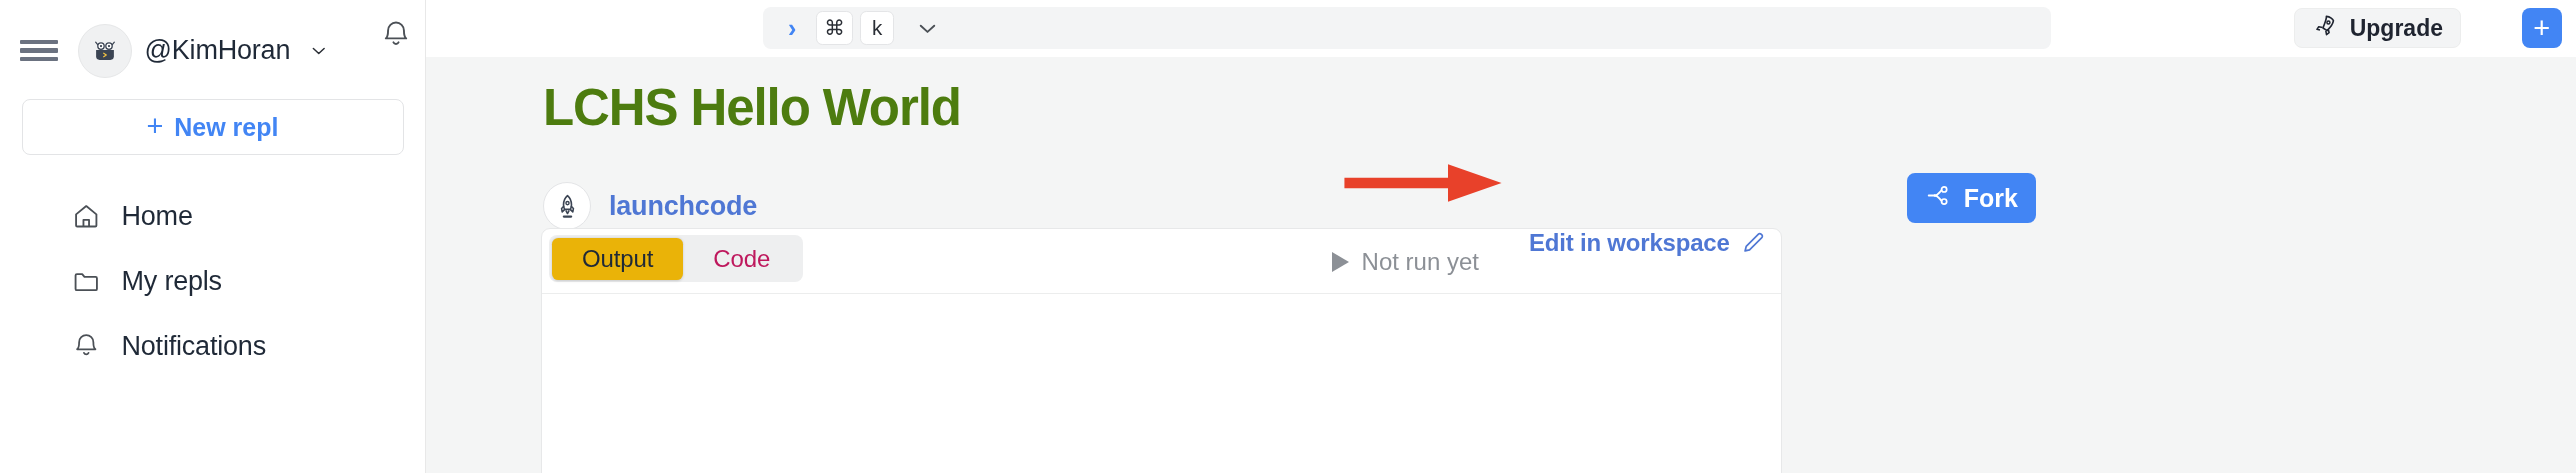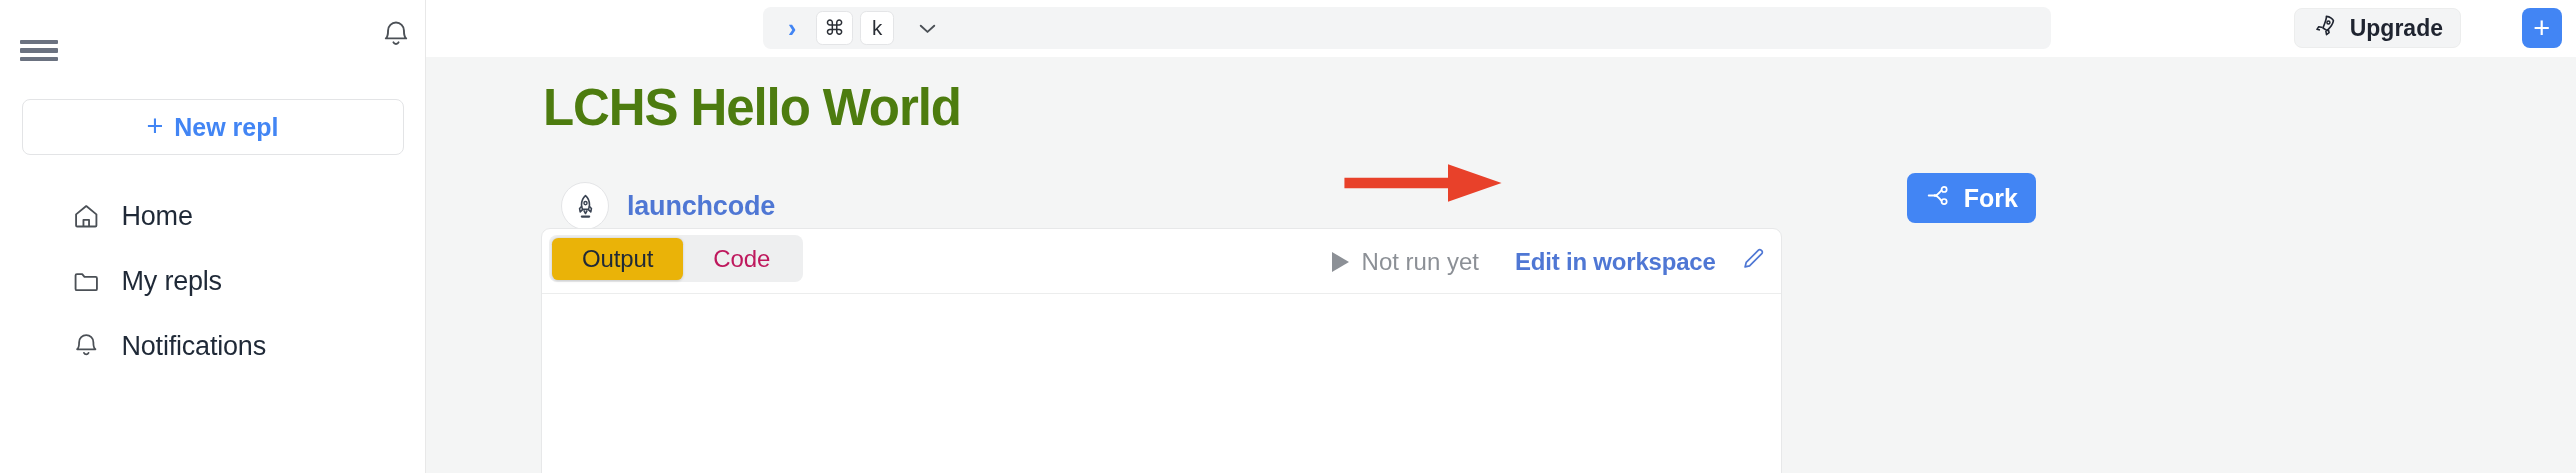--- a/index.html
+++ b/index.html
@@ -144,21 +144,21 @@
     position: relative;
     overflow: hidden;
   }
   .page-title {
     position: absolute; left: 117px; top: 21px;
     font-size: 51px; font-weight: 700; color: #4d7c0f;
     letter-spacing: -1.1px;
     white-space: nowrap;
   }
   .author-row {
-    position: absolute; left: 135px; top: 125px;
+    position: absolute; left: 117px; top: 125px;
     display: flex; align-items: center; gap: 18px;
   }
   .author-avatar {
     width: 48px; height: 48px; border-radius: 50%;
     background: #fff; border: 0.9px solid #e4e5e7;
     display: flex; align-items: center; justify-content: center;
   }
   .author-name { font-size: 27px; color: #4f77d4; font-weight: 600; letter-spacing: -0.2px; cursor: pointer;}
 
   .fork-btn {
@@ -219,21 +219,21 @@
     color: #8c9096; font-size: 24px;
   }
   .play-tri {
     width: 0; height: 0;
     border-left: 17px solid #8c9096;
     border-top: 10.8px solid transparent;
     border-bottom: 10.8px solid transparent;
   }
   .edit-ws {
     position: absolute; right: 14.4px; top: 0; height: 65px;
-    display: flex; align-items: center; gap: 24px;
+    display: flex; gap: 10px;
     color: #4f77d4; font-size: 24px; font-weight: 700;
     cursor: pointer;
     letter-spacing: -0.2px;
     margin-left: 36px;
   }
   .output-pane { height: 237px; background: #fff; }
 </style>
 </head>
 <body>
 
@@ -241,20 +241,40 @@
 
   <aside class="sidebar">
 
     <div class="sidebar-top">
       <div class="hamburger">
         <span></span>
           <span></span>
           <span></span>
       </div>
 
+      <div class="avatar-wrap">
+        <div class="avatar">
+          <svg width="32" height="32" viewBox="0 0 36 36">
+            <path d="M10 11 L7.5 8" stroke="#3b4453" stroke-width="1.4" fill="none" stroke-linecap="round"></path>
+            <path d="M26 11 L28.5 8" stroke="#3b4453" stroke-width="1.4" fill="none" stroke-linecap="round"></path>
+            <circle cx="13.5" cy="12.5" r="3.6" fill="#fff" stroke="#3b4453" stroke-width="1.5"></circle>
+            <circle cx="22.5" cy="12.5" r="3.6" fill="#fff" stroke="#3b4453" stroke-width="1.5"></circle>
+            <circle cx="13.5" cy="12.5" r="1.3" fill="#3b4453"></circle>
+            <circle cx="22.5" cy="12.5" r="1.3" fill="#3b4453"></circle>
+            <path d="M8 17 h20 v7 a4 4 0 0 1 -4 4 h-12 a4 4 0 0 1 -4 -4 z" fill="#3b4453"></path>
+            <path d="M16.5 20.5 l3 2 l-3 2" stroke="#f5c542" stroke-width="1.3" fill="none" stroke-linecap="round" stroke-linejoin="round"></path>
+          </svg>
+        </div>
+        <div class="username">@KimHoran</div>
+        <span class="chev-sm">
+          <svg width="21.5" height="21.5" viewBox="0 0 24 24">
+              <path d="M6 9.5 L12 15 L18 9.5" stroke="#2b2f36" stroke-width="1.7" fill="none" stroke-linecap="round" stroke-linejoin="round"></path>
+            </svg>
+        </span>
+      </div>
     </div>
 
     <div class="bell-btn">
       <svg width="34" height="34" viewBox="0 0 24 24">
         <path d="M12 3.2 a5.6 5.6 0 0 0 -5.6 5.6 c0 4.4 -1.6 5.6 -1.6 5.6 h14.4 s-1.6 -1.2 -1.6 -5.6 A5.6 5.6 0 0 0 12 3.2 z" stroke="#4b5056" stroke-width="1.35" fill="none" stroke-linejoin="round"></path>
         <path d="M10.2 17.2 a2 2 0 0 0 3.6 0" stroke="#4b5056" stroke-width="1.35" fill="none" stroke-linecap="round"></path>
       </svg>
     </div>
 
     <div class="new-repl">

